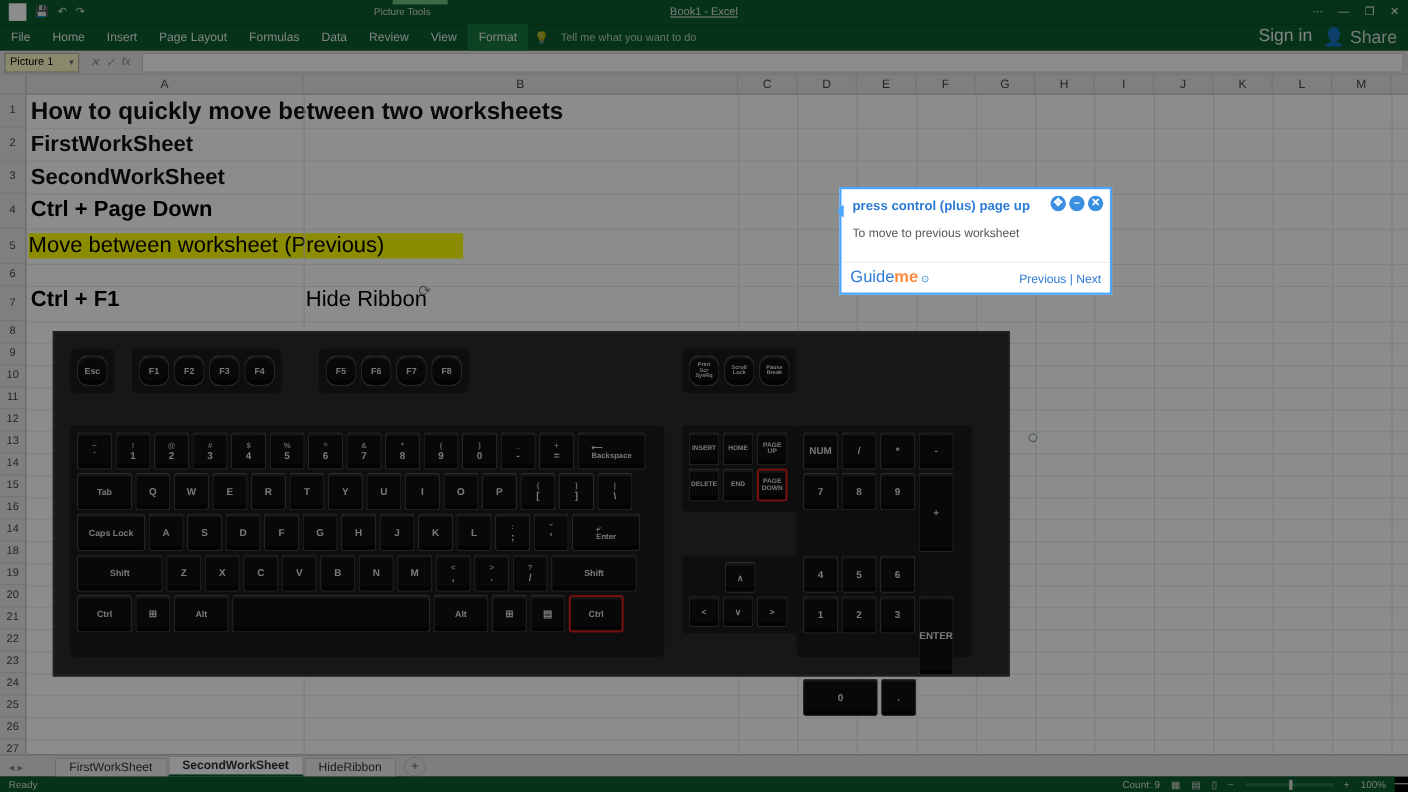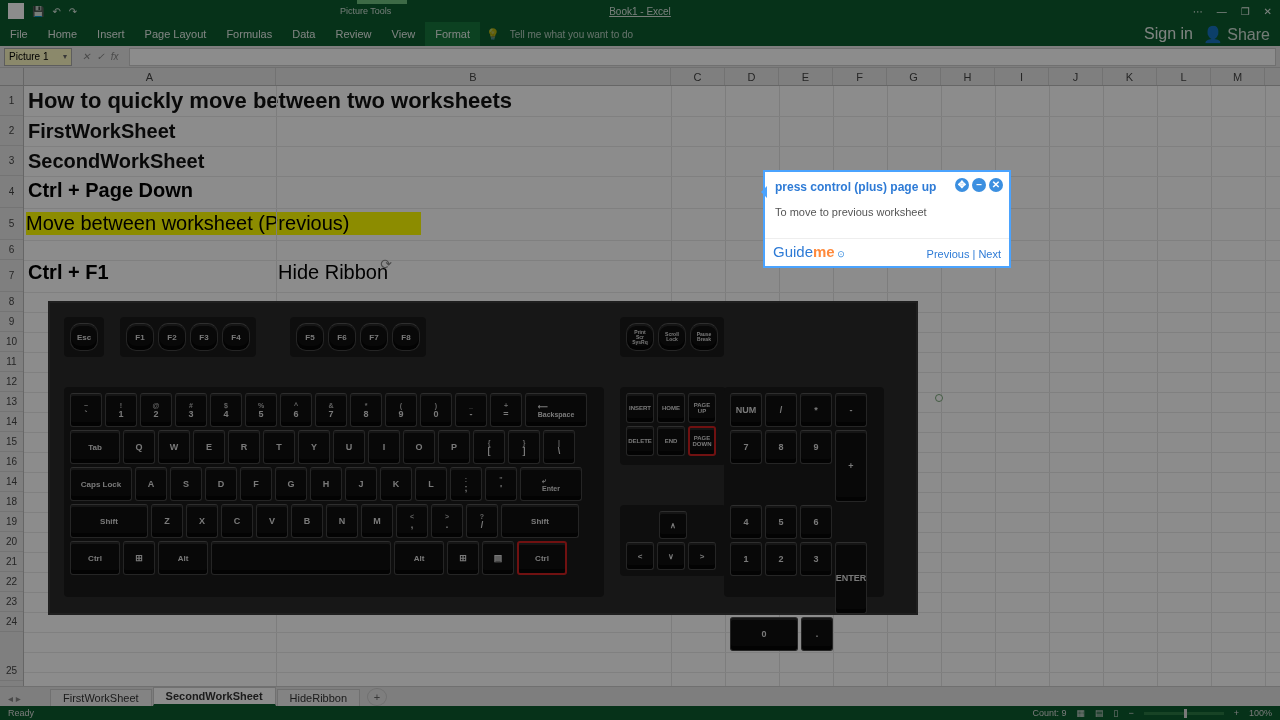--- a/index.html
+++ b/index.html
@@ -105,21 +105,21 @@
   .tip-nav span { cursor:pointer;}
 
   
   .tabsbar { position:absolute; left:0; right:0; bottom:14px; height:20px; background:#e6e6e6; border-top:1px solid #ccc; display:flex; align-items:flex-end; font-size:11px; padding-left:50px;}
   .sheet { padding:2px 12px; background:#efefef; border:1px solid #ccc; border-bottom:none; margin-right:1px; color:#333; cursor:pointer;}
   .sheet.active { background:#fff; font-weight:bold; border-bottom:2px solid #0b5c2e;}
   .newsheet { width:20px; height:18px; border:1px solid #ccc; border-radius:50%; margin-left:6px; text-align:center; line-height:16px; color:#666; cursor:pointer;}
   .tabs-nav { position:absolute; left:8px; bottom:2px; font-size:10px; color:#888;}
 
   
-  .status { position:absolute; left:0; right:0; bottom:0; height:14px; background:#0b5c2e; color:#ddd; font-size:9px; display:flex; align-items:center; padding:0 8px;}
+  .status { position:absolute; left:0; right:12px; bottom:0; height:14px; background:#0b5c2e; color:#ddd; font-size:9px; display:flex; align-items:center; padding:0 8px;}
   .status .right { margin-left:auto; display:flex; gap:10px; align-items:center;}
   .zoom-slider { width:80px; height:3px; background:#2a7a44; position:relative; }
   .zoom-slider::after { content:""; position:absolute; left:50%; top:-3px; width:3px; height:9px; background:#ddd;}
 </style>
 </head>
 <body>
 
 <div class="titlebar">
   <div class="pic-strip"></div>
   <div class="qat">
@@ -206,21 +206,21 @@
       <div class="rowh" style="height: 20px; line-height: 20px;">15</div>
       <div class="rowh" style="height: 20px; line-height: 20px;">16</div>
       <div class="rowh" style="height: 20px; line-height: 20px;">14</div>
       <div class="rowh" style="height: 20px; line-height: 20px;">18</div>
       <div class="rowh" style="height: 20px; line-height: 20px;">19</div>
       <div class="rowh" style="height: 20px; line-height: 20px;">20</div>
       <div class="rowh" style="height: 20px; line-height: 20px;">21</div>
       <div class="rowh" style="height: 20px; line-height: 20px;">22</div>
       <div class="rowh" style="height: 20px; line-height: 20px;">23</div>
       <div class="rowh" style="height: 20px; line-height: 20px;">24</div>
-      <div class="rowh" style="height: 20px; line-height: 20px; margin-top: 29px;">25</div>
+      <div class="rowh" style="height: 20px; line-height: 20px;">25</div>
       <div class="rowh" style="height: 20px; line-height: 20px;">26</div>
       <div class="rowh" style="height: 20px; line-height: 20px;">27</div>
       <div class="rowh" style="height: 20px; line-height: 20px;">28</div>
       <div class="rowh" style="height: 20px; line-height: 20px;">29</div>
     </div>
   <div class="cells" id="cells">
 
     <div class="r r1">How to quickly move between two worksheets</div>
     <div class="r r2">FirstWorkSheet</div>
     <div class="r r3">SecondWorkSheet</div>

